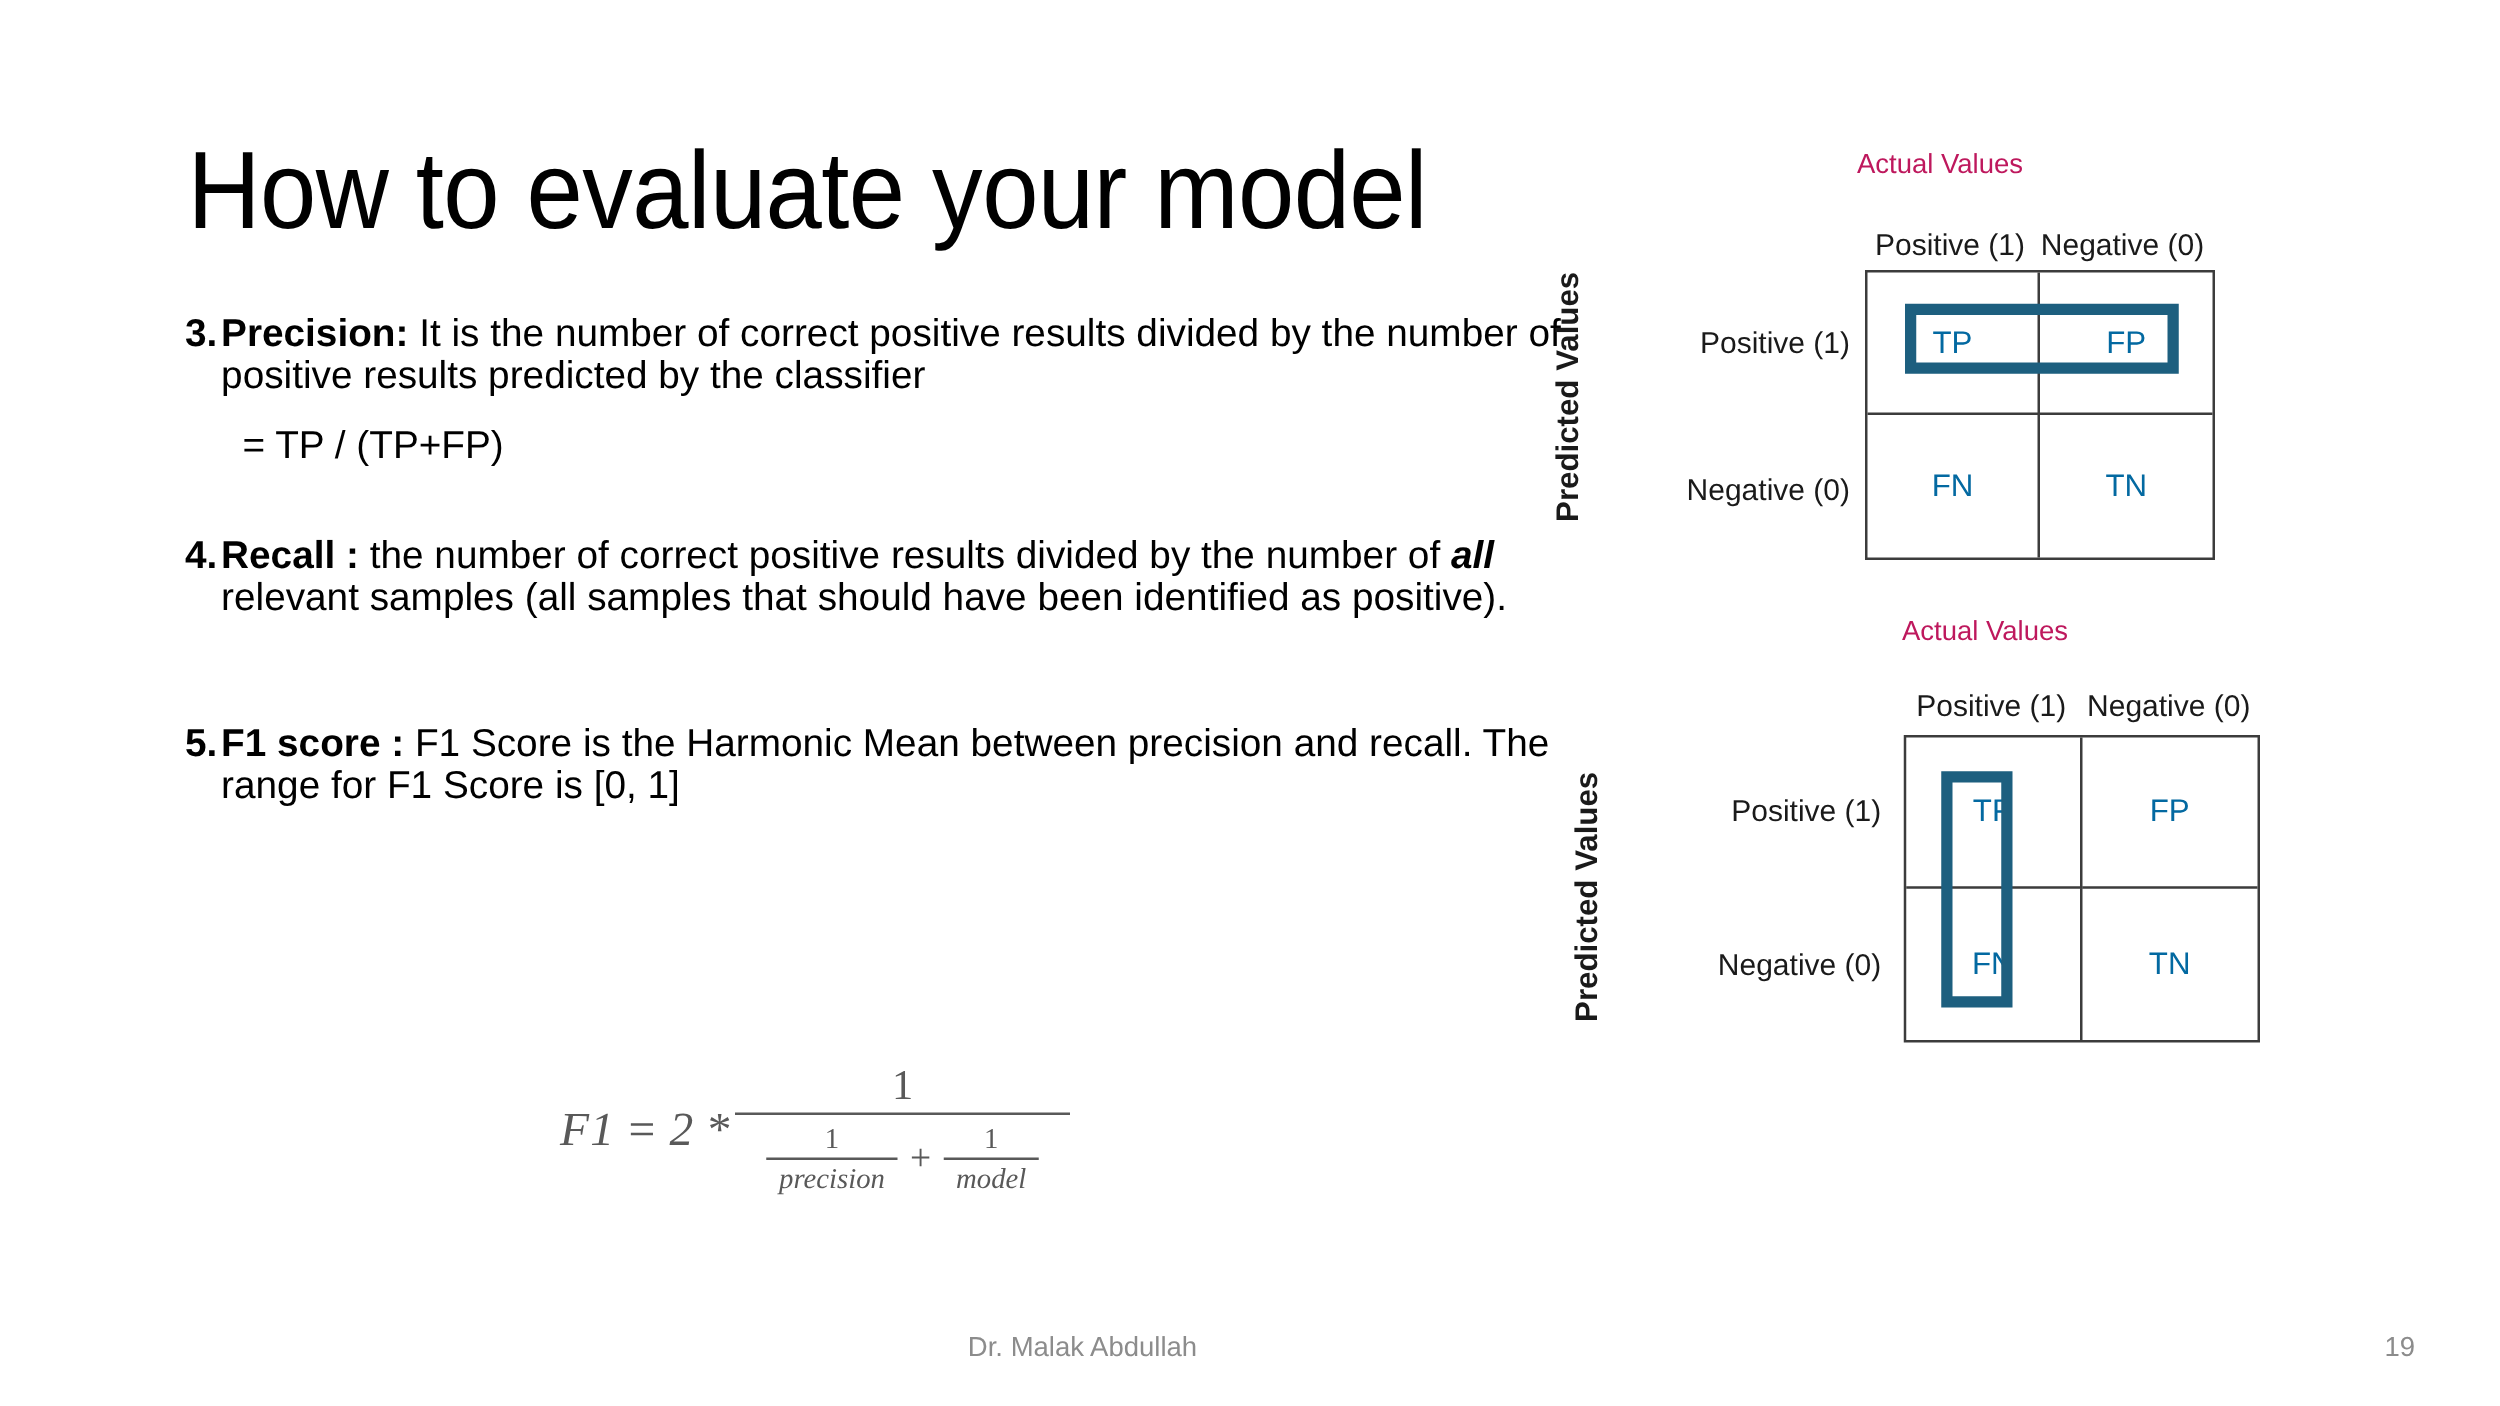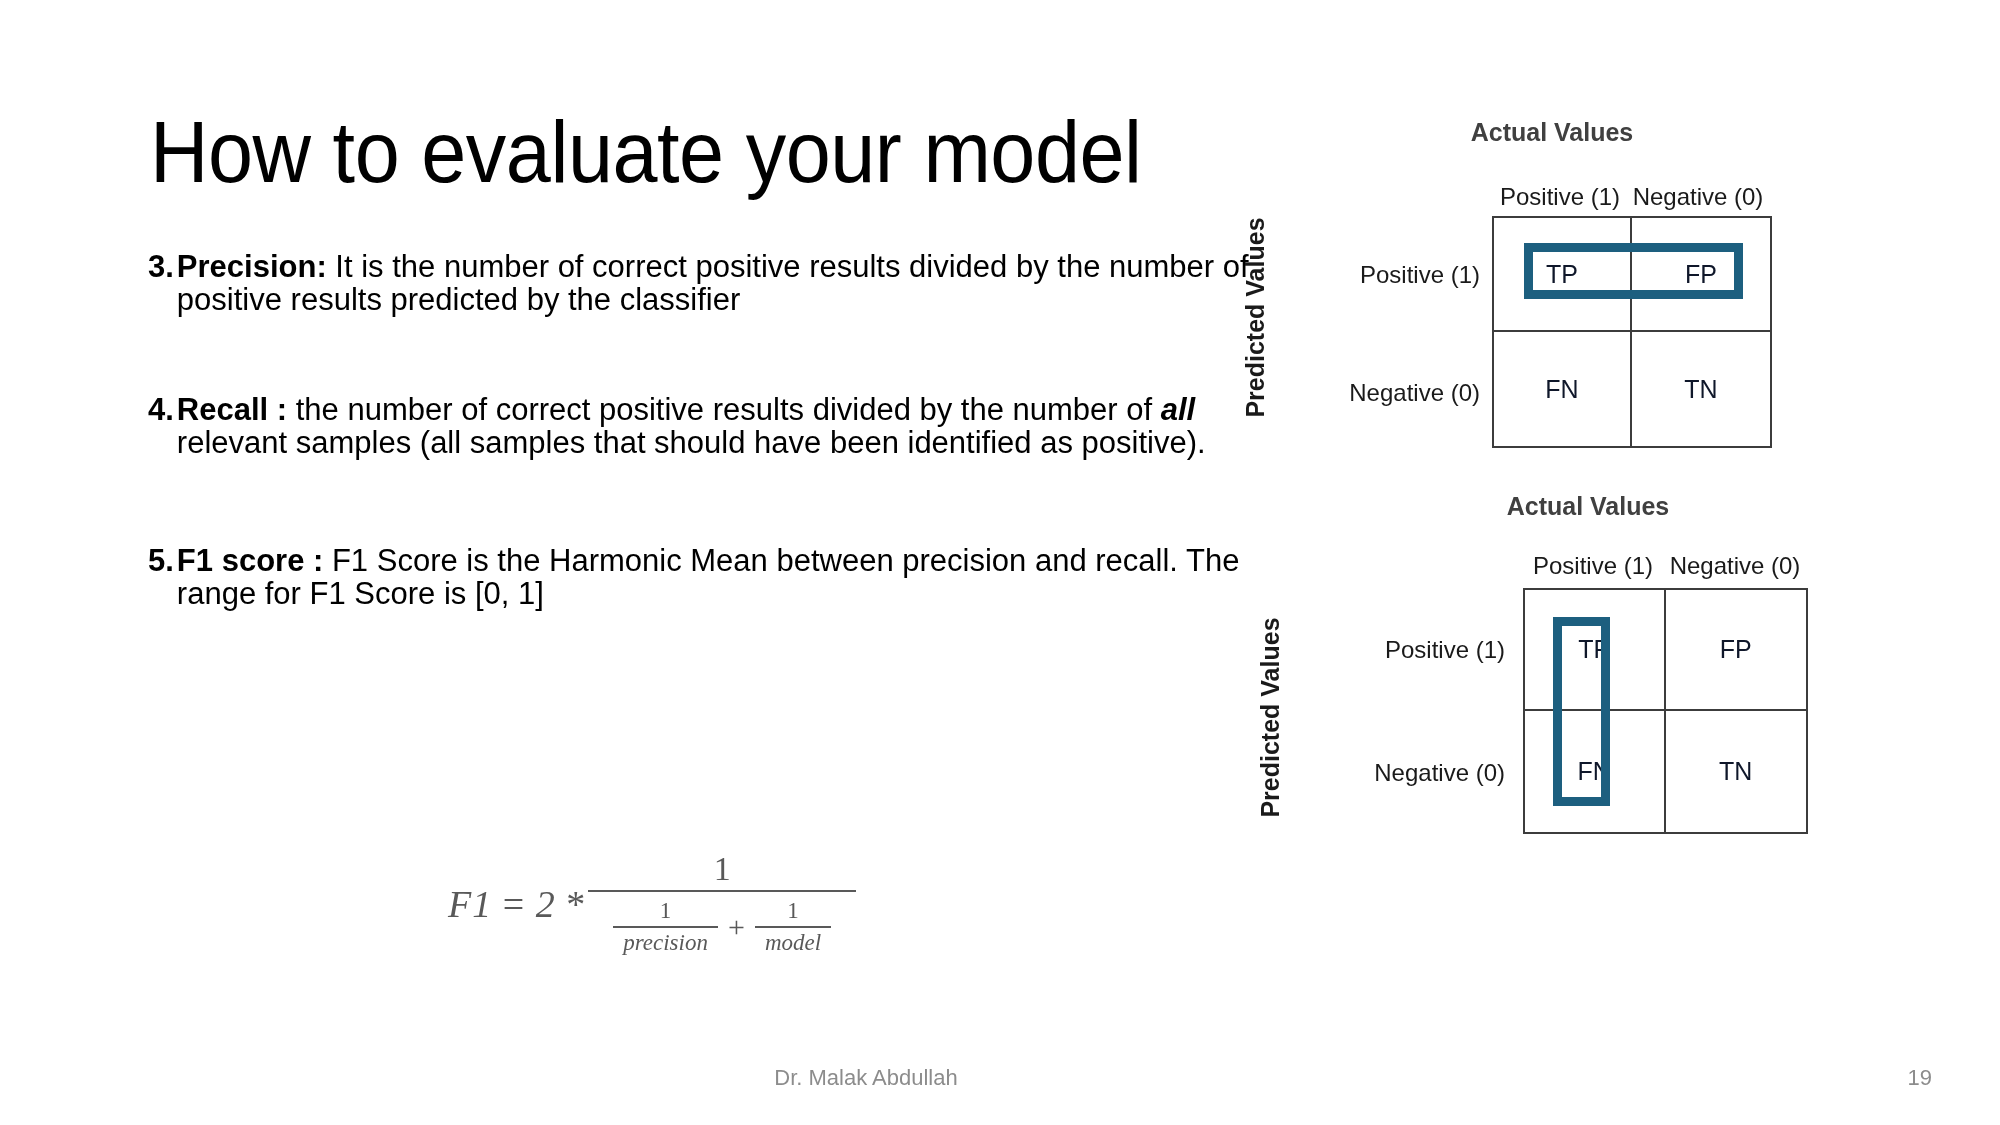--- a/index.html
+++ b/index.html
@@ -124,23 +124,23 @@
 
   
   .cm {
     position: absolute;
     font-family: "Liberation Sans", sans-serif;
     color: #1a1a1a;
   }
 
   .cm-title {
     position: absolute;
-    font-weight: bold;
-    font-size: 25px;
-    color: #404040;
+    font-weight: normal;
+    font-size: 22px;
+    color: #be185d;
     white-space: nowrap;
     text-align: center;
   }
 
   .cm-colhead {
     position: absolute;
     font-size: 24px;
     color: #1a1a1a;
     white-space: nowrap;
     text-align: center;
@@ -171,21 +171,21 @@
     grid-template-columns: 1fr 1fr;
     grid-template-rows: 1fr 1fr;
     background: #ffffff;
   }
 
   .cm-cell {
     display: flex;
     align-items: center;
     justify-content: center;
     font-size: 25px;
-    color: #0f172a;
+    color: #0369a1;
     position: relative;
   }
   .cm-cell.b-right  { border-right: 2px solid #3c3c3c; }
   .cm-cell.b-bottom { border-bottom: 2px solid #3c3c3c; }
 
   .cm-highlight {
     position: absolute;
     border: 9px solid #1d5f7f;
     background: transparent;
     pointer-events: none;
@@ -217,20 +217,21 @@
 
   <div class="slide-title">How to evaluate your model</div>
 
   <div class="body-area">
 
     <div class="list-item">
       <span class="list-num">3.</span>
       <span class="list-text"><b>Precision:</b><span> It is the number of correct positive results divided by the number of positive results predicted by the classifier</span></span>
     </div>
     <div class="gap-sm"></div>
+    <div class="formula-line">= TP / (TP+FP)</div>
 
     <div class="gap-md"></div>
 
     <div class="list-item">
       <span class="list-num">4.</span>
       <span class="list-text"><b>Recall :</b><span> the number of correct positive results divided by the number of </span><i class="bold-ital">all</i><span> relevant samples (all samples that should have been identified as positive).</span></span>
     </div>
     <div class="gap-sm"></div>
 
     <div class="gap-lg"></div>

